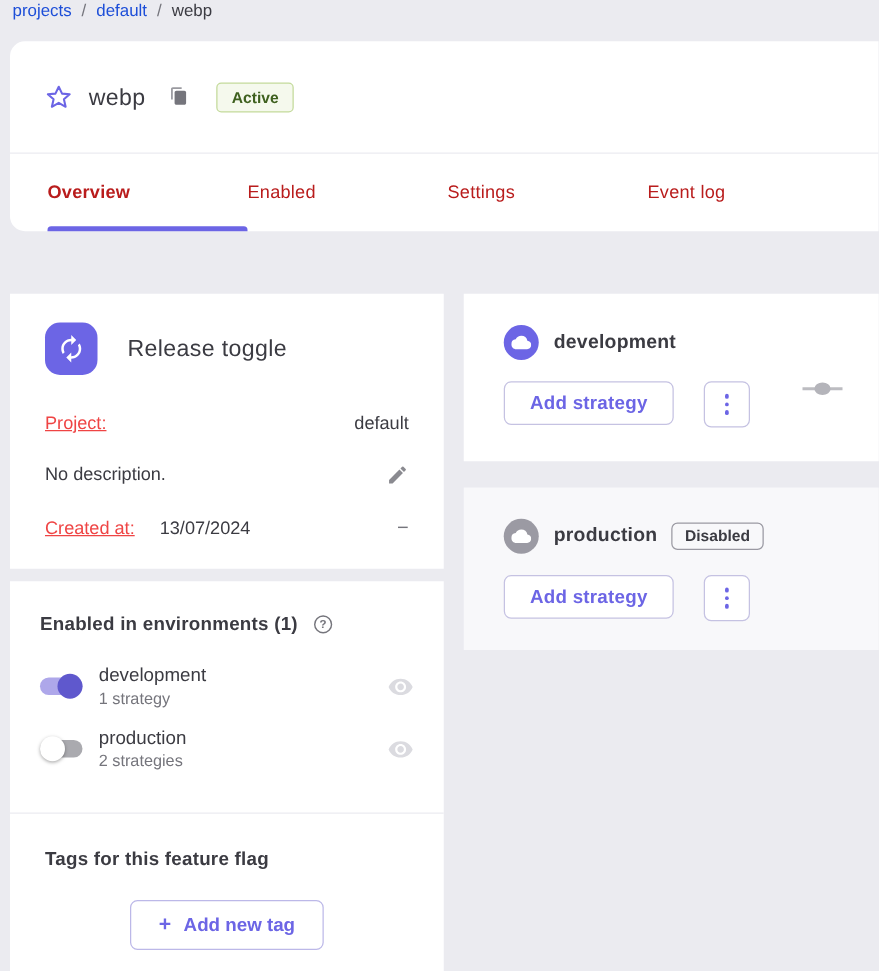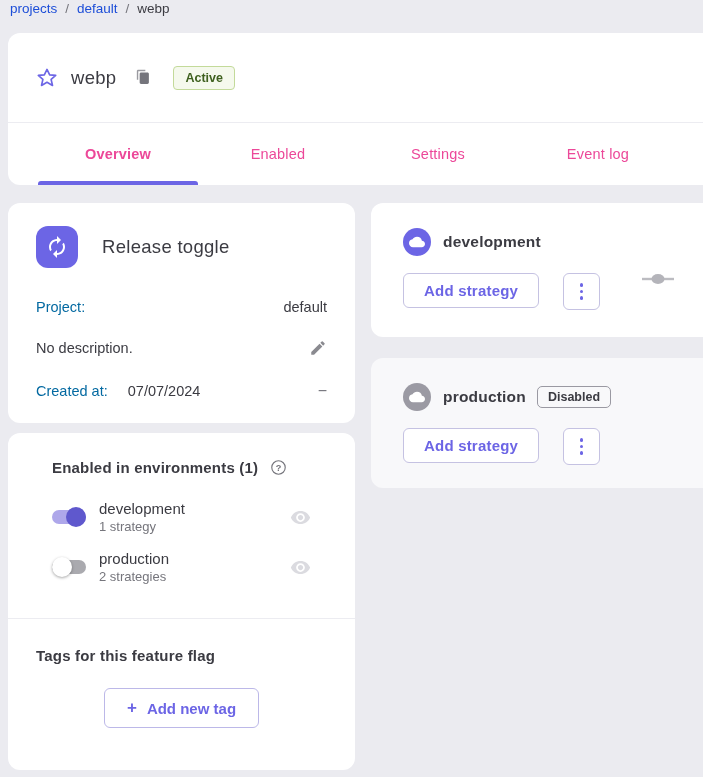--- a/index.html
+++ b/index.html
@@ -32,53 +32,53 @@
   .status-badge {
     margin-left:22px; font-size:12.5px; font-weight:bold; color:#3f611f;
     background:#f5f9ed; border:1px solid #c3da9a; border-radius:4px;
     padding:4px 11px;
   }
   .tabs-row {
     position:relative; height:63px; border-top:1px solid #ececf1;
     display:flex; align-items:center; padding-left:30px;
   }
   .tab {
-    width:160px; text-align:center; font-size:14.5px; color:#ec4899;
+    width:160px; text-align:left; font-size:14.5px; color:#b91c1c;
     cursor:pointer; letter-spacing:.2px;
   }
   .tab.active { font-weight:bold; }
   .tab-indicator {
     position:absolute; left:30px; bottom:0; width:160px; height:4px;
     background:#6c65e5; border-radius:3px 3px 0 0;
   }
 
   
-  .card { position:absolute; background:#fff; border-radius:12px; }
+  .card { position:absolute; background:#fff; border-radius:0;margin-top:32px; }
 
   
   .overview-card { left:8px; top:203px; width:347px; height:220px; padding:23px 28px; }
   .type-row { display:flex; align-items:center; }
   .type-icon {
     width:42px; height:42px; border-radius:12px; background:#6c65e5;
     display:flex; align-items:center; justify-content:center; flex:0 0 auto;
   }
   .type-label { font-size:18.5px; margin-left:24px; letter-spacing:.3px; }
   .meta-row { display:flex; justify-content:space-between; align-items:center; font-size:14.5px; }
   .meta-row.r1 { margin-top:31px; }
   .meta-row.r2 { margin-top:24px; }
   .meta-row.r3 { margin-top:26px; }
-  .meta-label { color:#0369a1; }
+  .meta-label { color:#ef4444;text-decoration:underline; }
   .meta-value { color:#3b3b42; }
   .created-group { display:flex; gap:20px; align-items:baseline; }
   .collapse-glyph { color:#75757c; font-size:16px; cursor:pointer; line-height:10px; }
   .icon-btn { cursor:pointer; display:flex; align-items:center; }
 
   
   .env-card { left:8px; top:433px; width:347px; height:337px; }
-  .env-section { padding:26px 44px 18px; }
+  .env-section { padding:26px 24px 18px; }
   .env-title-row { display:flex; align-items:center; gap:12px; }
   .section-title { font-size:15px; font-weight:bold; letter-spacing:.2px; }
   .env-rows { margin-top:24px; }
   .env-row { display:flex; align-items:center; margin-bottom:16px; }
   .env-texts { margin-left:13px; flex:1; }
   .env-name { font-size:15px; color:#3b3b42; }
   .env-strats { font-size:13px; color:#75757c; margin-top:2px; }
 
   .toggle { position:relative; width:34px; height:20px; cursor:pointer; flex:0 0 auto; }
   .toggle .track { position:absolute; top:3px; left:0; width:34px; height:14px; border-radius:7px; }
@@ -182,21 +182,21 @@
       <span class="meta-value">No description.</span>
       <span class="icon-btn">
         <svg width="18" height="18" viewBox="0 0 24 24">
           <path d="M3 17.25V21h3.75L17.81 9.94l-3.75-3.75L3 17.25zM20.71 7.04a.996.996 0 0 0 0-1.41l-2.34-2.34a.996.996 0 0 0-1.41 0l-1.83 1.83 3.75 3.75 1.83-1.83z" fill="#8a8a90"></path>
         </svg>
       </span>
     </div>
     <div class="meta-row r3">
       <span class="created-group">
         <span class="meta-label">Created at:</span>
-        <span class="meta-value">07/07/2024</span>
+        <span class="meta-value">13/07/2024</span>
       </span>
       <span class="collapse-glyph">−</span>
     </div>
   </div>
 
   <div class="card env-card">
     <div class="env-section">
       <div class="env-title-row">
         <span class="section-title">Enabled in environments (1)</span>
         <span class="icon-btn">

